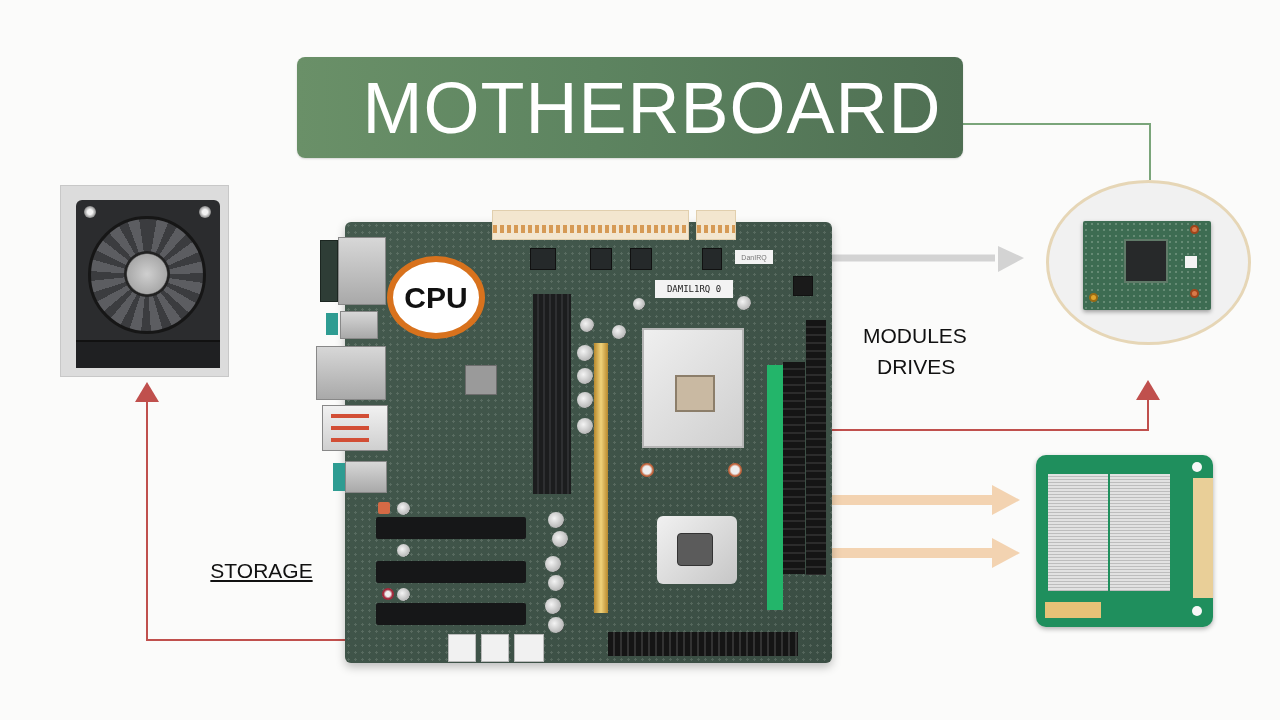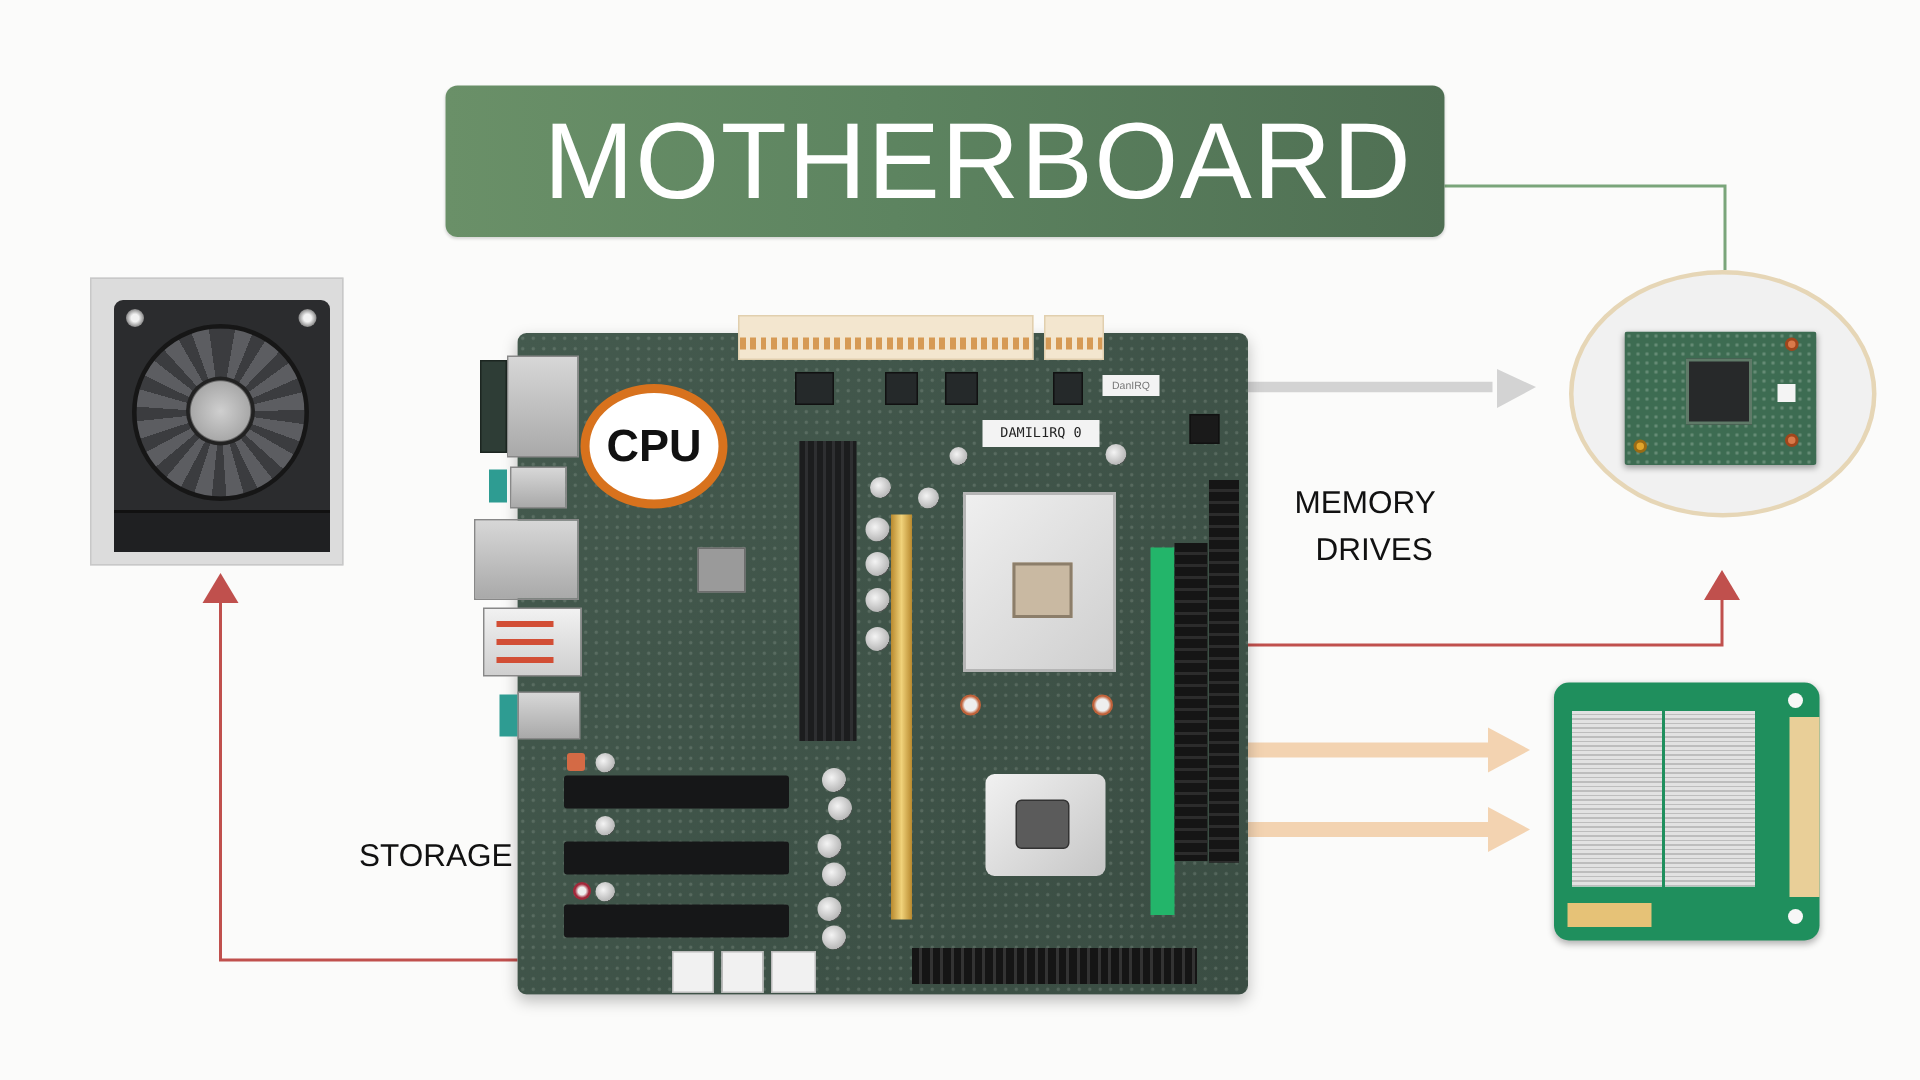--- a/index.html
+++ b/index.html
@@ -261,25 +261,25 @@
   <div class="abs sata" style="left:514px;top:634px;width:30px;height:28px;"></div>
 
   <div class="abs bottom-conn"></div>
 </div>
 
 <div class="abs cpu-callout">
   <span class="cpu-text">CPU</span>
 </div>
 
 <div class="abs label" style="left:855px;top:320px;width:130px;">
-  <div style="text-align:left;padding-left:8px;">MEMORY</div>
+  <div style="text-align:left;padding-left:8px;">MODULES</div>
   <div style="text-align:left;padding-left:22px;">DRIVES</div>
 </div>
 
-<div class="abs label" style="left:228px;top:555px;width:125px;">
+<div class="abs label" style="left:199px;top:555px;width:125px;text-decoration:underline;">
   <div>STORAGE</div>
 </div>
 
 <div>
   <div class="abs module-circle"></div>
   <div class="abs wifi-board"></div>
   <div class="abs wifi-chip"></div>
   <div class="abs wifi-white"></div>
   <div class="abs wifi-ant red" style="left:1190px;top:225px;"></div>
   <div class="abs wifi-ant red" style="left:1190px;top:289px;"></div>

